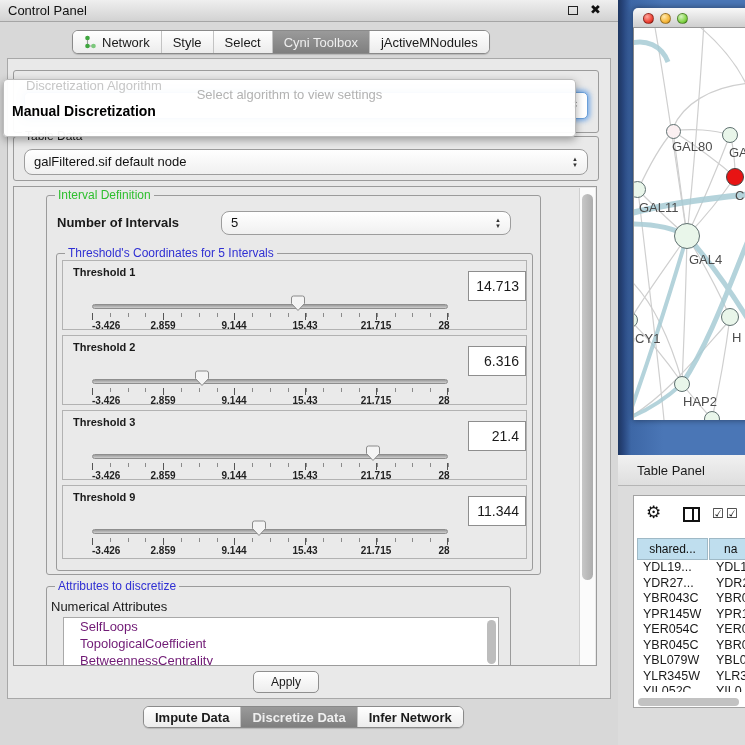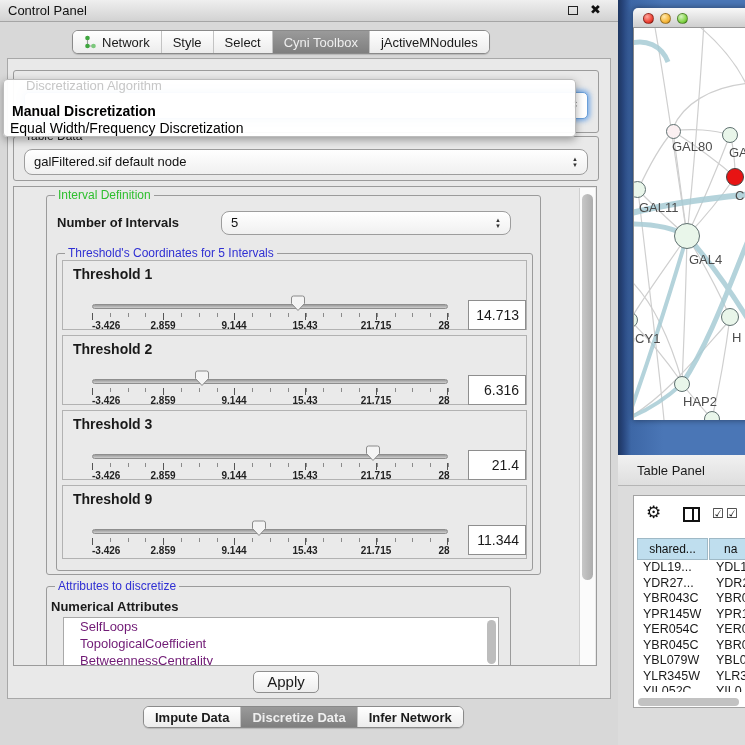--- a/index.html
+++ b/index.html
@@ -53,42 +53,42 @@
   .popup .it2   { position:absolute; left:6px;  top:40px; font-size:14px; color:#000; }
 
   
   .scrollpane { left:13px; top:186px; width:584px; height:480px; border:1px solid #9b9b9b; background:#e9e9e9; overflow:hidden; }
   .vsb-track { position:absolute; right:1px; top:1px; width:16px; height:478px; background:#fbfbfb; border-left:1px solid #cfcfcf; }
   .vsb-thumb { position:absolute; left:2px; top:6px; width:11px; height:386px; border-radius:6px;
                background:linear-gradient(90deg,#c7c7c7,#adadad); }
 
   
   .thpanel { position:absolute; left:48px; width:465px; height:70px; background:#eaeaea; border:1px solid #b2b2b2; }
-  .thpanel .tlabel { position:absolute; left:10px; top:5px; font-size:14px; font-weight:bold; }
+  .thpanel .tlabel { position:absolute; left:10px; top:5px; font-size:11px; font-weight:bold; }
   .sliderzone { position:absolute; left:29px; top:0; width:356px; height:70px; }
   .track { position:absolute; left:0; right:0; top:43px; height:5px; border-radius:3px;
            background:linear-gradient(#9b9b9b,#cfcfcf); border:1px solid #8e8e8e; }
   .thumb { position:absolute; top:34px; width:16px; height:17px; }
   .ticks-minor { position:absolute; left:0; top:52px; width:357px; height:4px;
                  background:repeating-linear-gradient(90deg,#8a8a8a 0 1px,transparent 1px 17.8px); }
   .ticks-major { position:absolute; left:0; top:52px; width:356px; height:7px;
                  background:repeating-linear-gradient(90deg,#555 0 1px,transparent 1px 71px); }
   .tickl { position:absolute; top:59px; font-size:10px; font-weight:bold; color:#222; transform:translateX(-50%); white-space:nowrap; }
   .tickl.first { transform:none; }
   .tickl.last  { transform:translateX(-85%); }
-  .valbox { position:absolute; left:405px; top:39px; width:58px; height:30px; background:#fff; border:1px solid #8e8e8e;
+  .valbox { position:absolute; left:405px; top:10px; width:58px; height:30px; background:#fff; border:1px solid #8e8e8e;
             font-size:14px; text-align:right; line-height:28px; padding-right:6px; }
 
   
   .listbox { position:absolute; left:62px; top:616px; width:436px; height:50px; background:#fff; border:1px solid #a9a9a9; overflow:hidden; }
   .listbox .li { font-size:13px; padding:1px 0 1px 16px; color:#701a75; }
   .list-vsb { position:absolute; right:2px; top:2px; width:9px; height:44px; border-radius:5px; background:#bdbdbd; }
 
   .btn { position:absolute; background:linear-gradient(#ffffff,#ededed); border:1px solid #8f8f8f; border-radius:5px;
-         font-size:15px; text-align:center; }
+         font-size:12px; text-align:center; }
 
   
   .desktop { left:618px; top:0; width:127px; height:457px;
              background:linear-gradient(90deg,#1e3660 0px,#27457c 5px,#3d67a6 13px,#4a76b6 45px,#4a76b6 100%); }
   .netwin { left:633px; top:8px; width:118px; height:412px; border-radius:5px 5px 0 0; overflow:hidden;
             box-shadow:0 0 6px rgba(0,0,0,.45); }
   .net-titlebar { position:absolute; left:0; top:0; width:100%; height:20px;
                   background:linear-gradient(#f8f8f8,#cfcfcf); border-bottom:1px solid #979797; }
   .tl { position:absolute; top:4.5px; width:11px; height:11px; border-radius:50%; border:0.5px solid rgba(0,0,0,.35); }
   .tl.red    { left:10px; background:radial-gradient(circle at 35% 30%, #ffa79d, #ee4437 60%, #b5170c); }
@@ -171,22 +171,22 @@
     <div class="combo" style="left:24px; top:149px; width:564px; height:26px;">
       <span class="cv">galFiltered.sif default node</span>
       <span class="updown" style="top:6px;">
           <div>▲</div>
           <div>▼</div>
         </span>
     </div>
 
     <div class="abs popup">
       <span class="faded">Discretization Algorithm</span>
+      <span class="hint">Select algorithm to view settings</span>
       <span class="it1">Manual Discretization</span>
-      <span class="it2">Equal Width/Frequency Discretization</span>
     </div>
 
     <div class="abs scrollpane">
 
       <div class="groupbox" style="left:32px; top:8px; width:495px; height:380px;">
         <span class="gtitle green">Interval Definition</span>
       </div>
 
       <span class="abs" style="left:43px; top:28px; font-size:13px; font-weight:bold;">Number of Intervals</span>
       <div class="combo" style="left:207px; top:24px; width:290px; height:24px;">
@@ -273,21 +273,21 @@
           <span class="tickl" style="left:213px;">15.43</span>
           <span class="tickl" style="left:284px;">21.715</span>
           <span class="tickl last" style="left:356px;">28</span>
         </div>
         <div class="valbox">11.344</div>
       </div>
 
       <div class="groupbox" style="left:32px; top:399px; width:465px; height:90px;">
         <span class="gtitle blue">Attributes to discretize</span>
       </div>
-      <span class="abs" style="left:37px; top:412px; font-size:13px; font-weight:bold;">Numerical Attributes</span>
+      <span class="abs" style="left:37px; top:412px; font-size:13px; font-weight:normal;">Numerical Attributes</span>
       <div class="listbox" style="left:49px; top:430px;">
         <div class="li">SelfLoops</div>
         <div class="li">TopologicalCoefficient</div>
         <div class="li">BetweennessCentrality</div>
         <div class="list-vsb"></div>
       </div>
 
       <div class="vsb-track">
         <div class="vsb-thumb"></div>
       </div>

